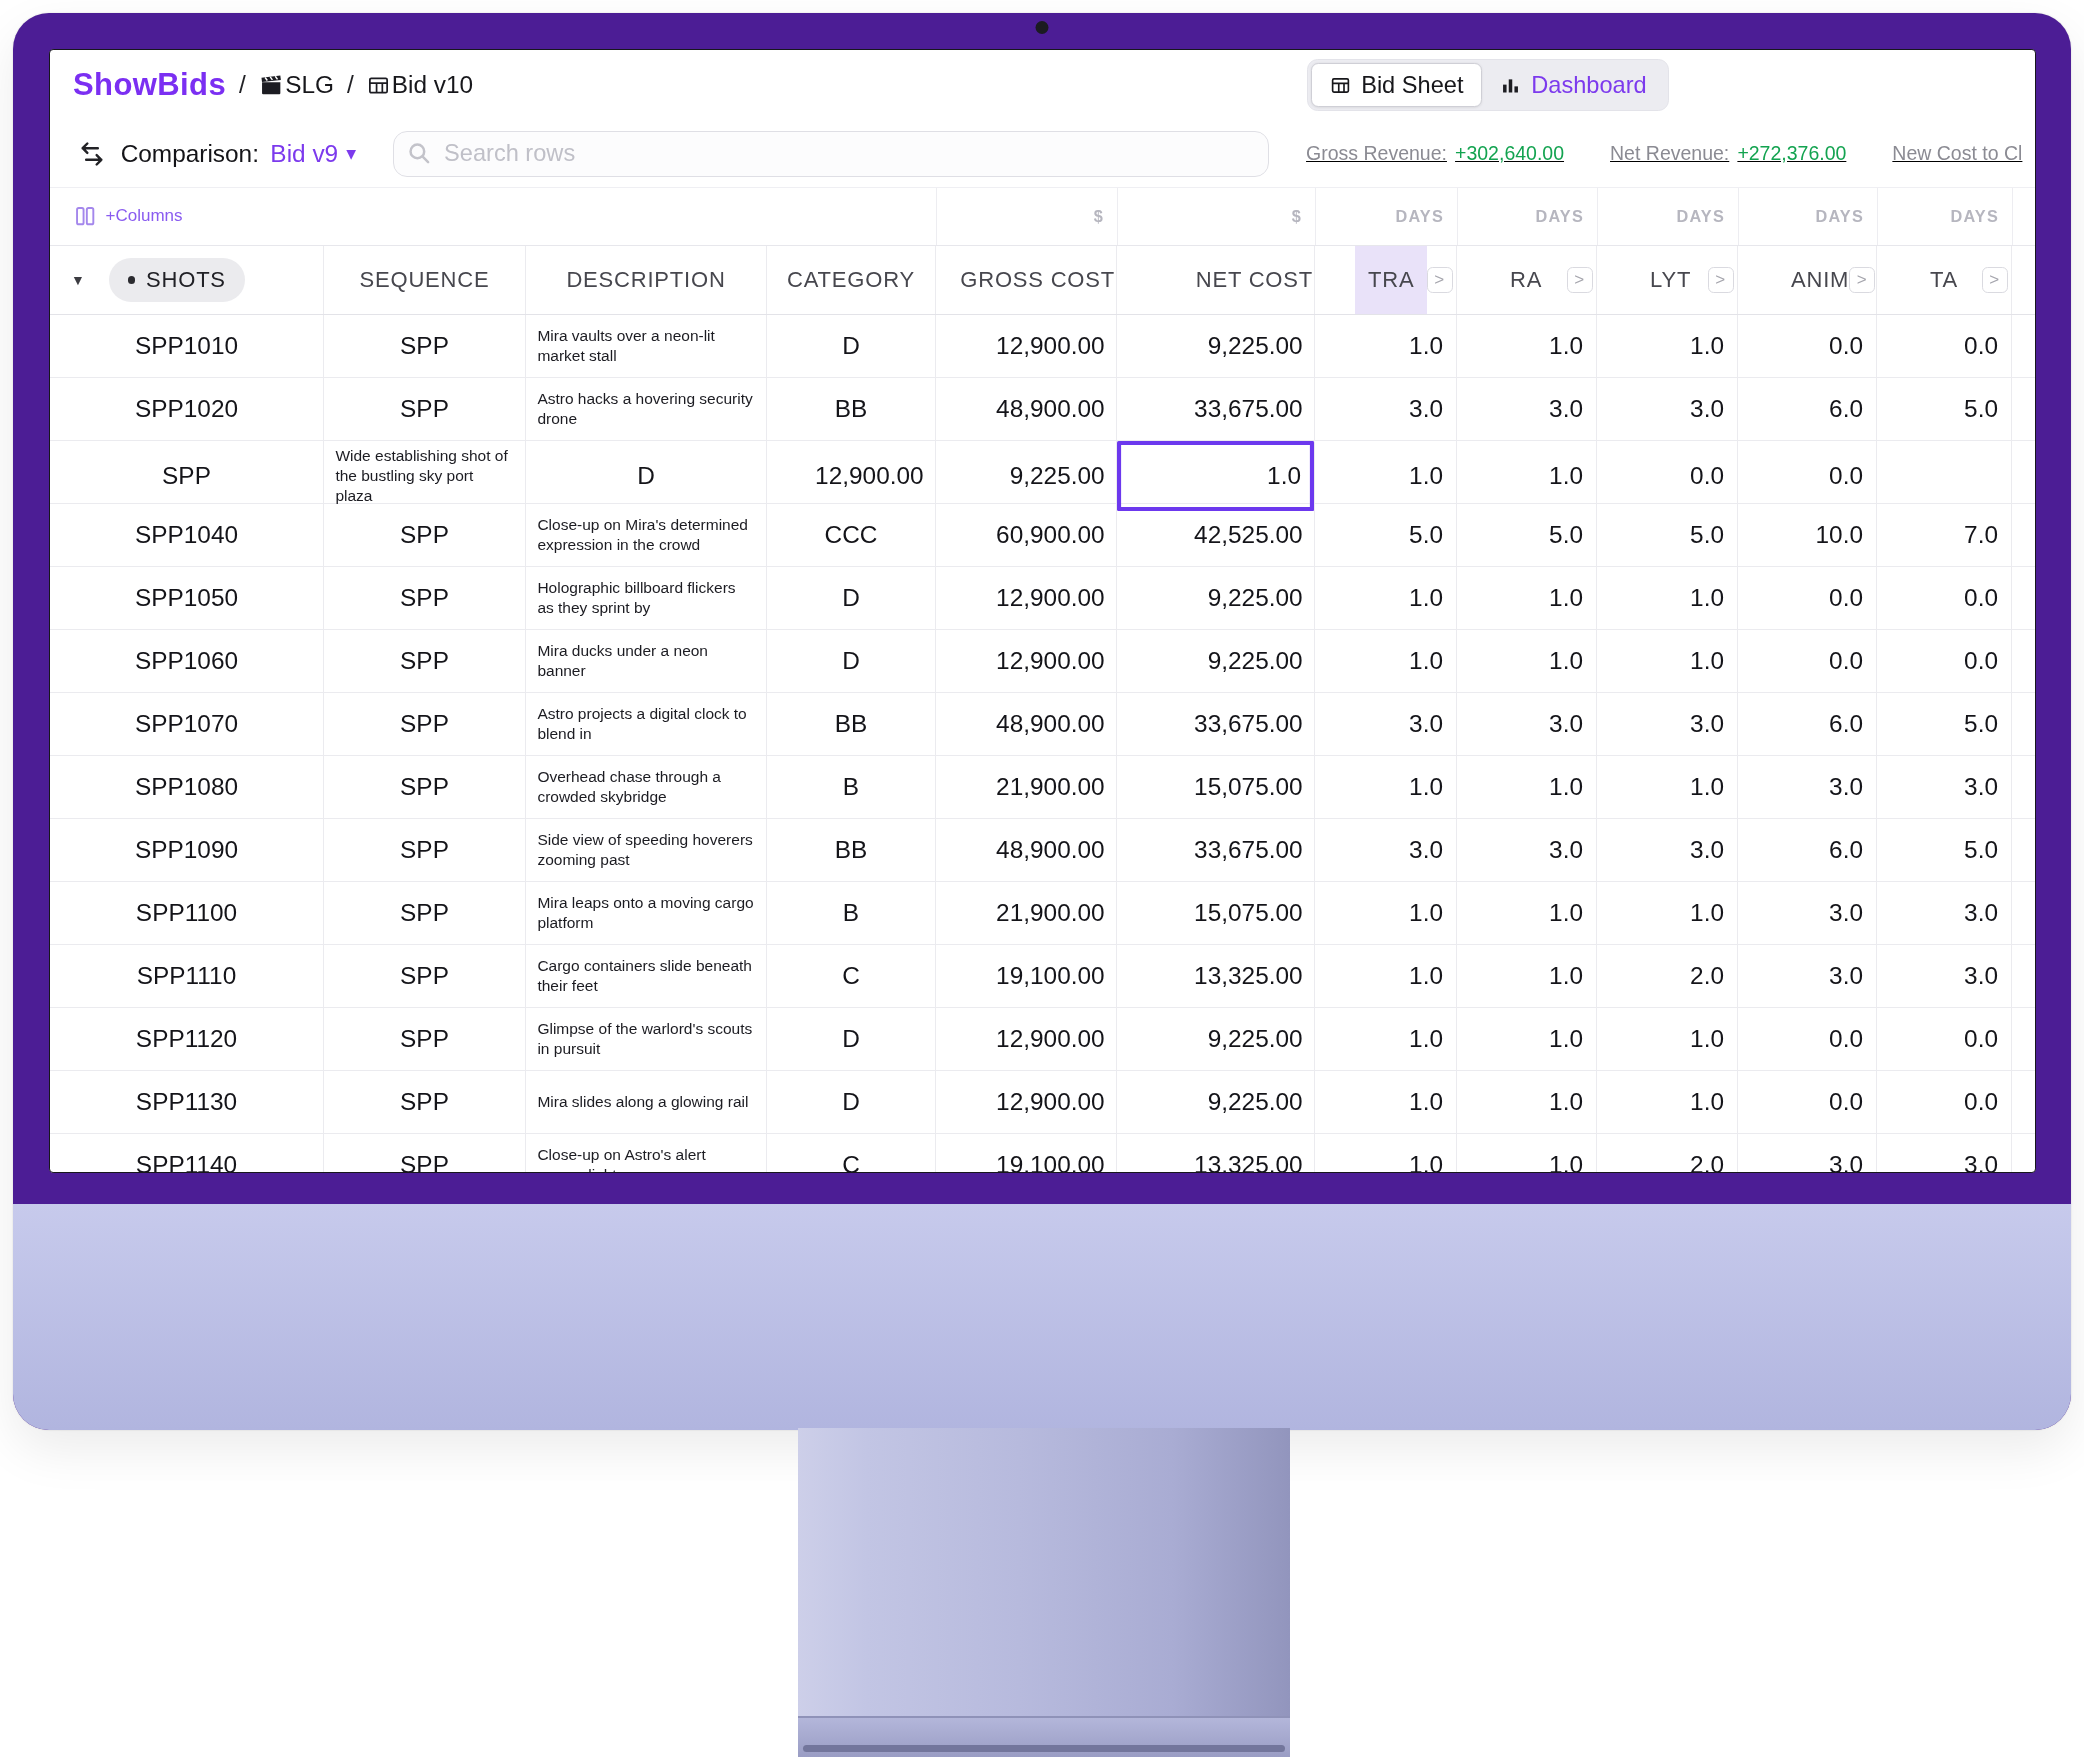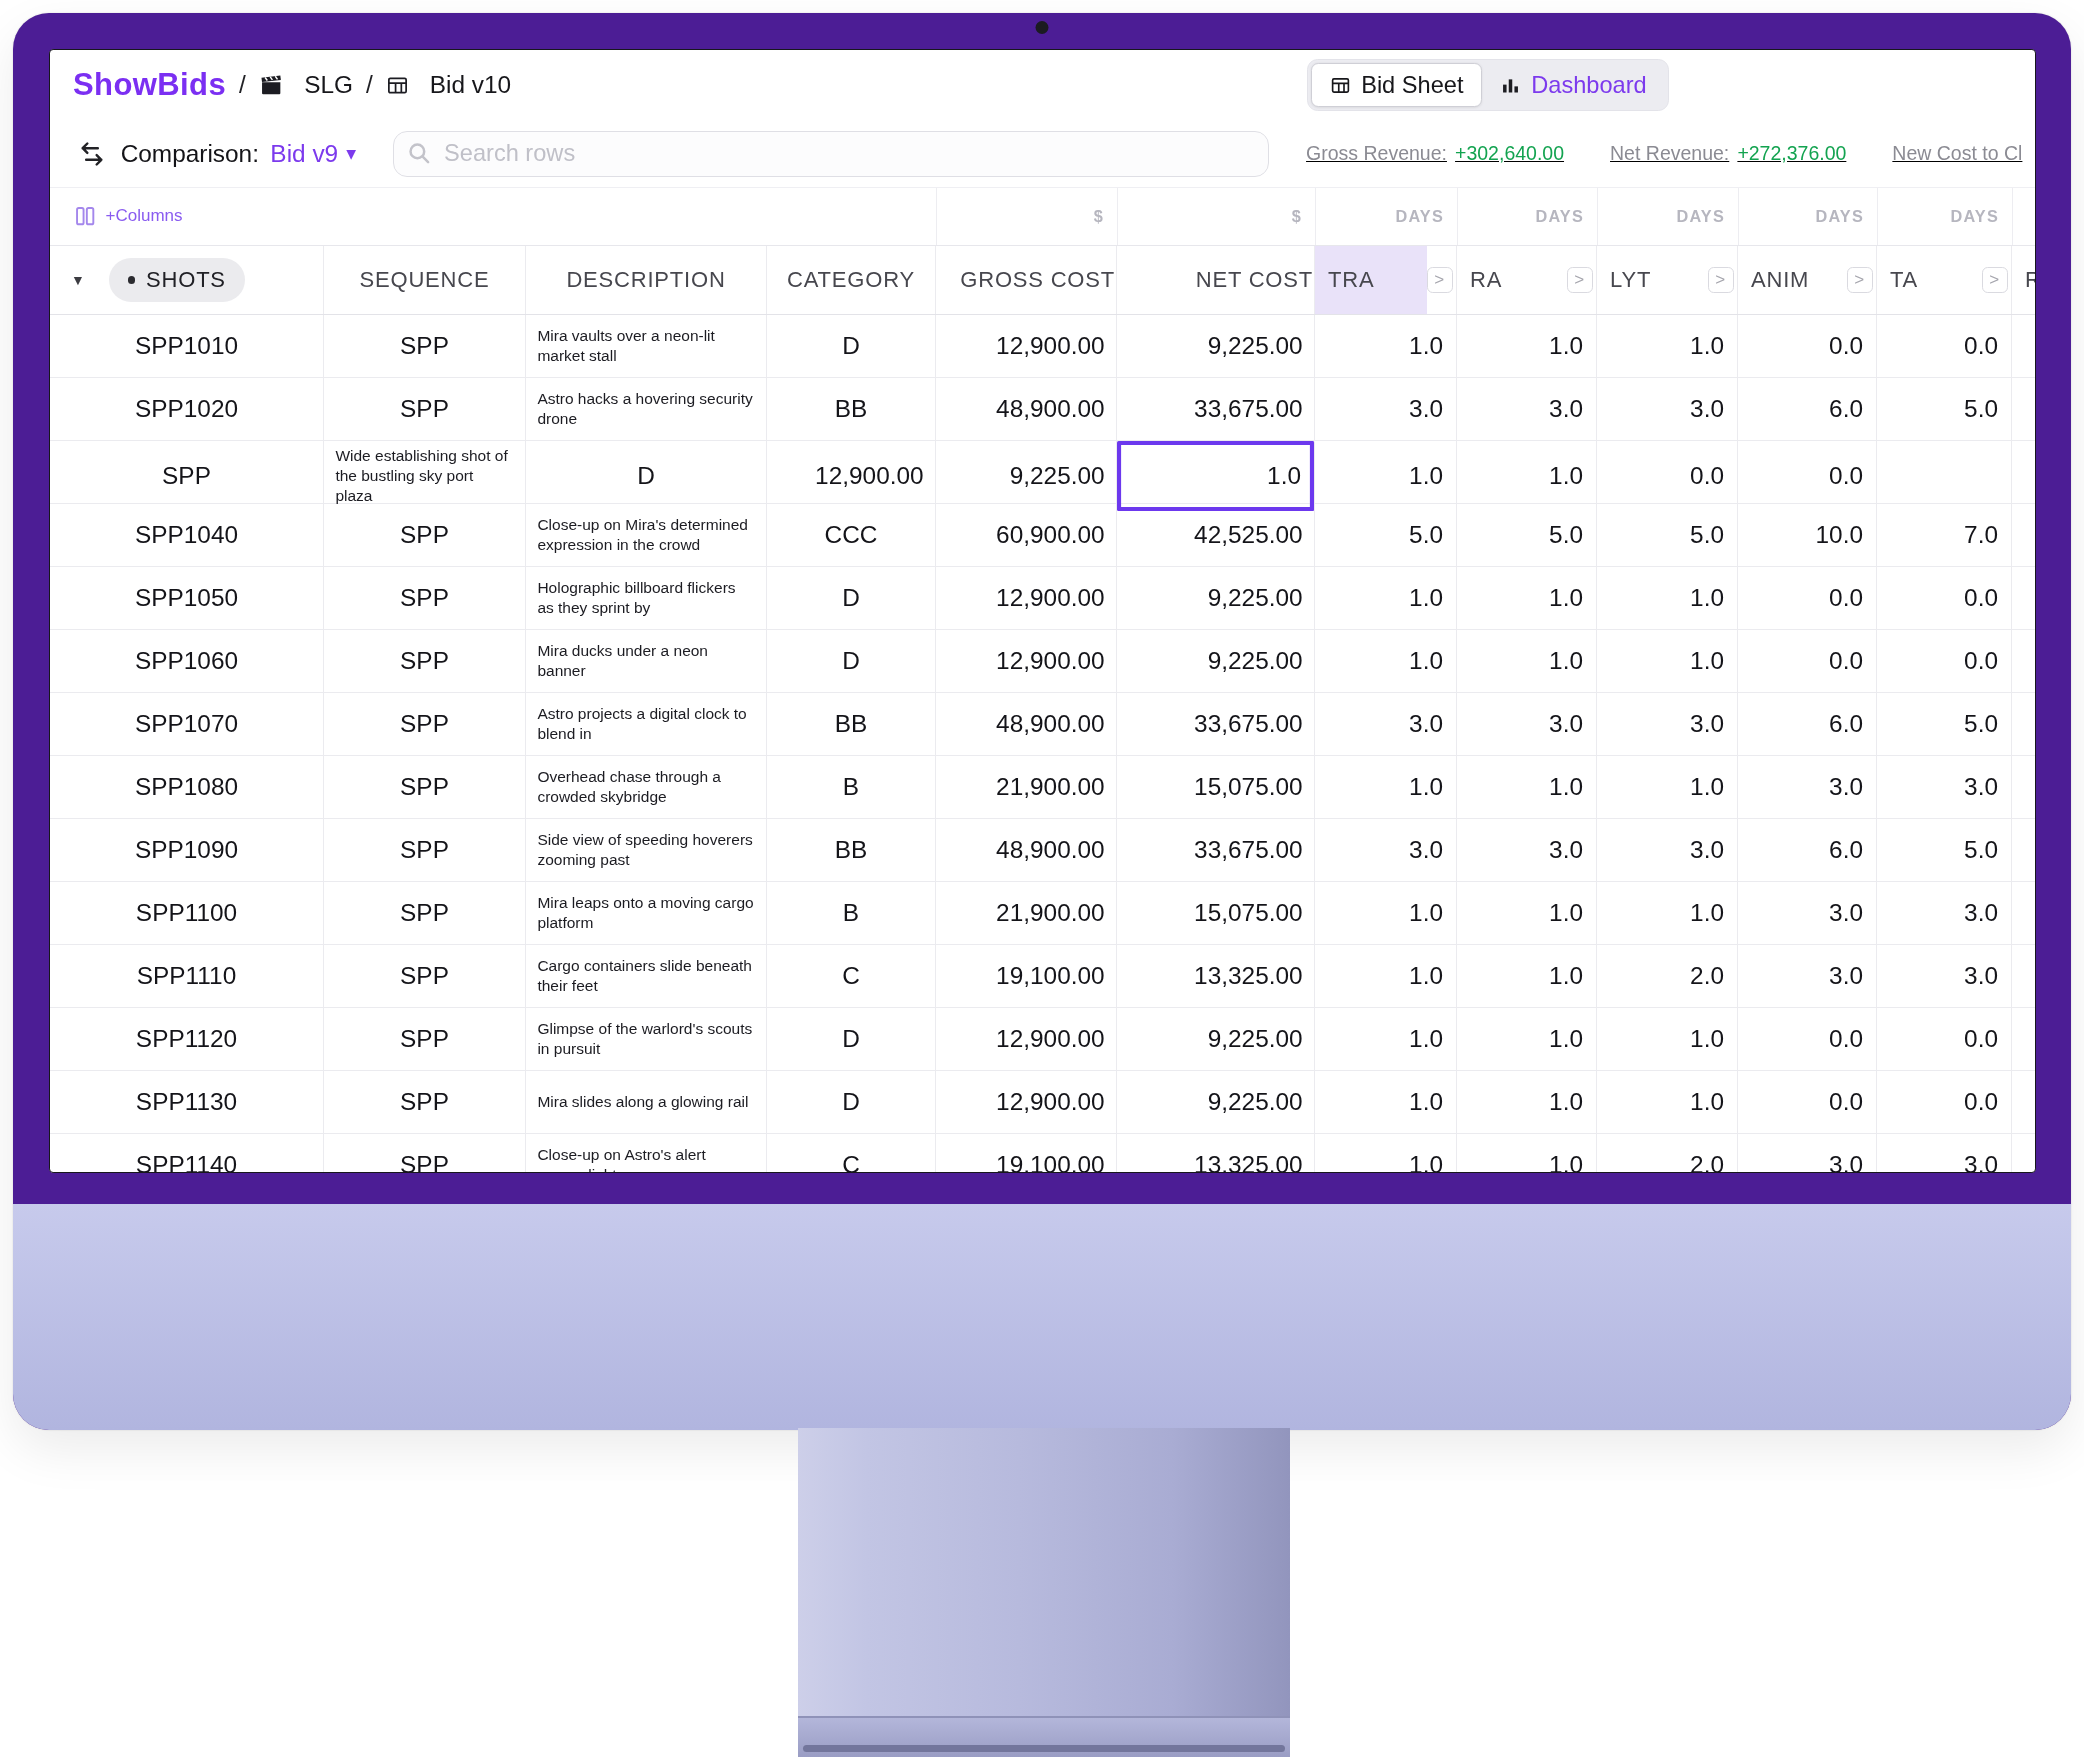--- a/index.html
+++ b/index.html
@@ -21,21 +21,21 @@
               background:#73769c; border-radius:4.1px; }
 
   
   .screen { position:absolute; left:36px; top:36px; width:1987px; height:1124px;
             background:#fff; border:1.6px solid #17171c; border-radius:4.1px; overflow:hidden; }
 
   
   .topbar { height:70px; display:flex; align-items:center; padding-left:23px; }
   .logo { font-size:31px; font-weight:bold; color:#7b2ff2; letter-spacing:0.4px; }
   .crumb-sep { font-size:24.4px; color:#222226; margin:0 13px; }
-  .crumb { font-size:24.4px; color:#17171b; display:flex; align-items:center; gap:21px;text-align:right; }
+  .crumb { font-size:24.4px; color:#17171b; display:flex; align-items:center; gap:2px;text-align:right; }
   .icon { display:inline-flex; align-items:center; }
   .tabs { margin-left:auto; margin-right:366px; background:#ececf1; border:1.6px solid #e3e3e9;
           border-radius:10.6px; padding:3.3px; display:flex; align-items:stretch; }
   .tab { display:flex; align-items:center; gap:9.8px; padding:7.3px 18px; font-size:23.6px; border-radius:7.3px; }
   .tab.active { background:#fff; border:1.6px solid #cfcfd6; color:#17171b; box-shadow:0 0.8px 2.4px rgba(0,0,0,.08); }
   .tab.inactive { color:#7c3aed; }
 
   
   .toolbar { height:67px; display:flex; align-items:center; padding-left:28px; white-space:nowrap; }
   .comp-label { font-size:24.4px; color:#141418; margin-left:14.7px; }
@@ -65,21 +65,21 @@
   
   .thead { height:69px; border-bottom:1.6px solid #e3e3e8; align-items:stretch; }
   .hcell { display:flex; align-items:center; justify-content:center; font-size:22px; color:#47474e;
            letter-spacing:0.8px; border-right:1.6px solid #ebebef; }
   .hcell.r { justify-content:flex-end; padding-right:1px; }
   .hcell.shots { justify-content:flex-start; padding-left:21px; gap:23px; }
   .shots-caret { font-size:14px; color:#3c3c42; }
   .pill { background:#ebebee; border-radius:813px; padding:9px 19.5px; font-size:22px; color:#212126;
           display:flex; align-items:center; gap:10.6px; letter-spacing:0.8px; }
   .pill-dot { width:7.3px; height:7.3px; background:#2b2b30; border-radius:50%; }
-  .hcell.day { justify-content:flex-start; padding:0 3.3px 0 0; }
+  .hcell.day { justify-content:flex-start; padding:0 3.3px 0 0;margin-left:40px; }
   .day-label { flex:1; align-self:stretch; display:flex; align-items:center; padding-left:13px; }
   .day-label.hl { background:#e9e2f9; }
   .expander { flex:none; width:26px; height:26px; border:1.6px solid #dadae0; border-radius:5.7px;
               color:#a5a5ad; font-size:17px; display:flex; align-items:center; justify-content:center;
               background:#fff; }
 
   
   .trow { height:63px; border-bottom:1.6px solid #ebebef; align-items:stretch; }
   .cell { display:flex; align-items:center; border-right:1.6px solid #ebebef;
           font-size:24.4px; color:#141419; }

